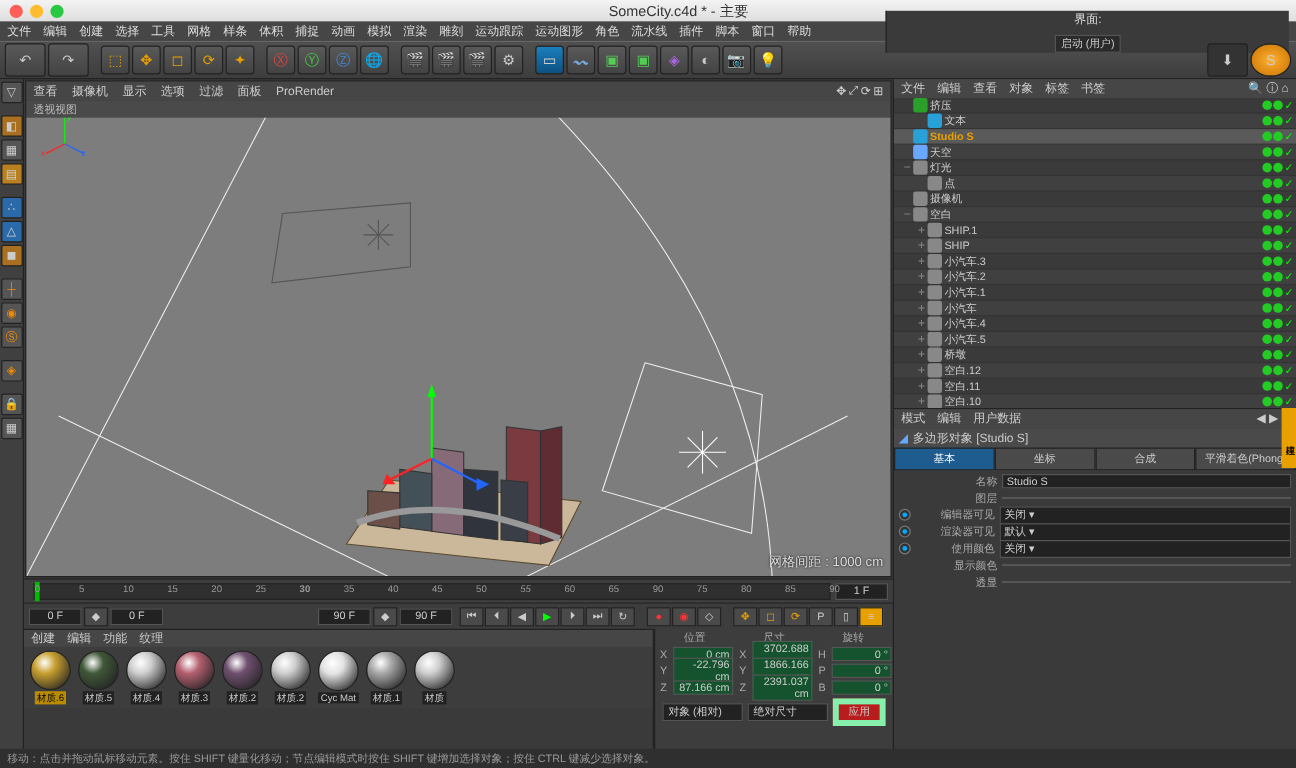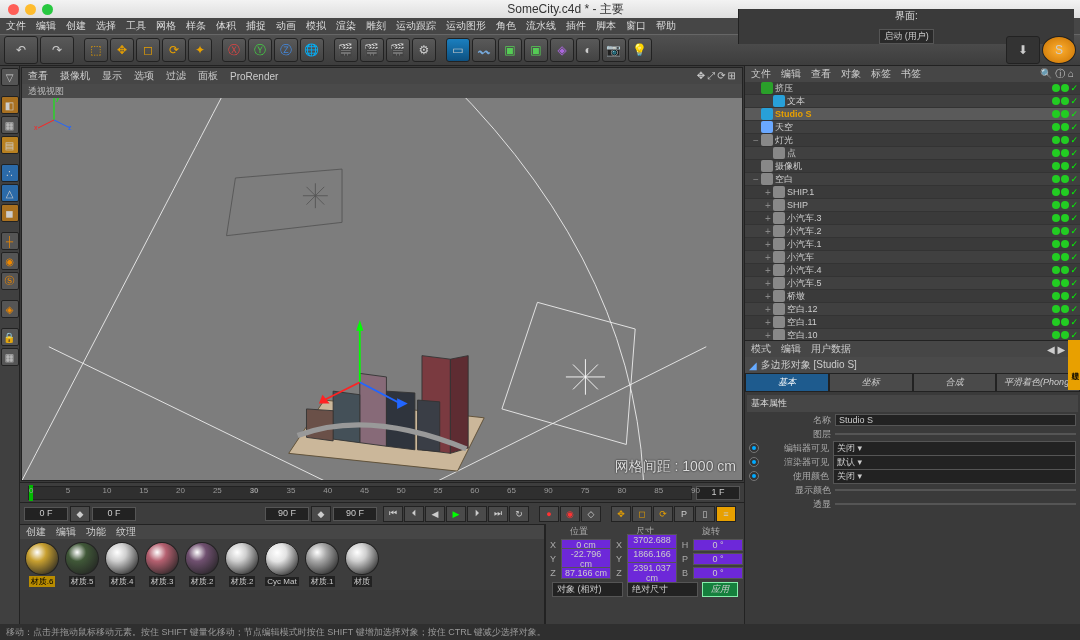--- a/index.html
+++ b/index.html
@@ -30,21 +30,21 @@
 .left-pal { width:20px; background:#404040; display:flex; flex-direction:column; gap:2px; padding:2px 0; border-right:1px solid #222;}
 .left-pal .pbtn { width:18px; height:18px; background:#555; border:1px solid #222; margin:0 auto; border-radius:2px; font-size:10px; display:flex; align-items:center; justify-content:center; }
 
 
 .center { flex:1; display:flex; flex-direction:column; min-width:0;}
 .viewport-wrap { flex:1; display:flex; flex-direction:column; background:#3a3a3a; border:1px solid #222; margin:1px; min-height:0;}
 .vp-menu { height:16px; background:#464646; display:flex; align-items:center; padding:0 6px; gap:12px; }
 .vp-label { height:14px; background:#4a4a4a; padding:1px 6px; color:#bbb; font-size:9px;}
 .viewport { flex:1; background:#7d7d7d; position:relative; overflow:hidden; }
 .viewport svg { width:100%; height:100%; }
-.hud { position:absolute; bottom:4px; right:6px; color:#ddd; font-size:14px; text-shadow:0 0 2px #000;}
+.hud { position:absolute; bottom:4px; right:6px; color:#ddd; font-size:11px; text-shadow:0 0 2px #000;}
 .axis-gizmo { position:absolute; bottom:6px; left:12px; }
 
 
 .timeline { height:20px; background:#3d3d3d; border-top:1px solid #222; position:relative; display:flex; align-items:center; padding:0 4px;}
 .ruler { flex:1; height:14px; background:#2f2f2f; position:relative; border:1px solid #222; margin:0 4px;}
 .tickl { position:absolute; top:-1px; font-size:8px; color:#999; }
 .thead { position:absolute; left:0; top:-2px; bottom:-2px; width:4px; background:#0b0; }
 
 .playbar { height:22px; background:#3d3d3d; border-top:1px solid #222; display:flex; align-items:center; padding:0 4px; gap:2px;}
 .numfld { width:44px; height:14px; background:#222; border:1px solid #555; color:#ccc; font-size:9px; text-align:center;}
@@ -59,44 +59,44 @@
 .mat-ball { width:34px; height:34px; border-radius:50%; background:radial-gradient(circle at 35% 30%, #fff 0%, #aaa 25%, #444 80%); border:1px solid #222;}
 .mat-name { font-size:8px; background:#222; padding:0 2px; margin-top:1px; white-space:nowrap; overflow:hidden; max-width:38px; }
 .mat-sel .mat-name { background:#b98c00; color:#000;}
 
 
 .coords { height:50px; background:#3d3d3d; border-left:1px solid #222; display:flex; font-size:9px; flex-direction:column;}
 .coords-head { display:flex; height:14px; align-items:center;}
 .coords-head div { flex:1; text-align:center; color:#aaa;}
 .coords-row { display:flex; height:14px; align-items:center;}
 .coords-row .lbl { width:14px; text-align:center; color:#aaa;}
-.coords-row .fld { flex:1; background:#6d28d9; border:1px solid #555; margin:4px 1px; padding:0 2px; color:#ccc; text-align:center;}
+.coords-row .fld { flex:1; background:#14532d; border:1px solid #555; margin:4px 1px; padding:0 2px; color:#ccc; text-align:right;}
 .coords-btm { display:flex; gap:4px; padding:2px 6px; align-items:center;}
 .coords-btm .dd { flex:1; background:#222; border:1px solid #555; padding:0 4px;}
-.apply-btn{ background:#15803d; border:1px solid #86efac; padding:0 8px;font-style:italic;}
+.apply-btn{ background:#b91c1c; border:5px solid #86efac; padding:0 8px;}
 
 
 .right { width:336px; display:flex; flex-direction:column; background:#3a3a3a; border-left:1px solid #222;}
 .obj-panel { flex:1; display:flex; flex-direction:column; min-height:0;}
 .panel-menu { height:16px; background:#464646; display:flex; gap:10px; padding:0 6px; align-items:center;}
 .obj-tree { flex:1; overflow:auto; background:#3a3a3a; }
 .obj-row { display:flex; align-items:center; height:13px; padding:0 2px; border-bottom:1px solid #333;}
 .obj-row.alt { background:#404040;}
 .obj-row .tw { color:#888; width:10px; text-align:center;}
 .obj-row .ic { width:12px; height:12px; display:inline-block; margin-right:2px;}
 .obj-row .nm { flex:1; font-size:9px;}
 .obj-row.sel { background:#5a5a5a;}
 .obj-row.sel .nm { color:#e8a000; font-weight:bold;}
 .obj-icons { display:flex; gap:1px; align-items:center;}
 .dot-g { width:8px; height:8px; border-radius:50%; background:#2c2;}
 .chk { color:#0f0; font-size:9px;}
 
 .attr-panel { height:300px; display:flex; flex-direction:column; border-top:1px solid #222;}
 .attr-title { height:16px; background:#4a4a4a; display:flex; align-items:center; padding:0 4px; gap:4px;}
-.attr-tabs { display:flex;font-style:italic; }
+.attr-tabs { display:flex; }
 .attr-tab { flex:1; text-align:center; padding:2px 0; background:#4a4a4a; border:1px solid #222; font-size:9px;}
 .attr-tab.act { background:#1e5b8e; color:#fff;}
 .attr-body { flex:1; background:#3a3a3a; padding:2px;}
 .attr-sect { background:#464646; padding:2px 4px; font-size:9px; color:#ddd; margin:1px 0;}
 .attr-row { display:flex; align-items:center; height:14px; gap:4px; padding:0 2px;}
 .attr-row .albl { width:66px; text-align:right; color:#aaa; font-size:9px;}
 .attr-row .afld { flex:1; background:#222; border:1px solid #555; padding:0 3px; font-size:9px;}
 .attr-row .rad { width:10px; height:10px; border:1px solid #777; border-radius:50%; background:#333;}
 .attr-row .rad.on::after{content:"";display:block;width:4px;height:4px;background:#0af;border-radius:50%;margin:2px;}
 
@@ -674,21 +674,20 @@
         <span style="color:#6af">◢</span>
         <span>多边形对象 [Studio S]</span>
       </div>
       <div class="attr-tabs">
         <div class="attr-tab act">基本</div>
         <div class="attr-tab">坐标</div>
         <div class="attr-tab">合成</div>
         <div class="attr-tab">平滑着色(Phong)</div>
       </div>
       <div class="attr-body">
-        <div class="attr-sect">基本属性</div>
         <div id="attrrows">
             <div class="attr-row">
               <span style="width:12px"></span>
               <div class="albl">名称</div>
               <div class="afld">Studio S</div>
             </div>
             <div class="attr-row">
               <span style="width:12px"></span>
               <div class="albl">图层</div>
               <div class="afld"></div>

